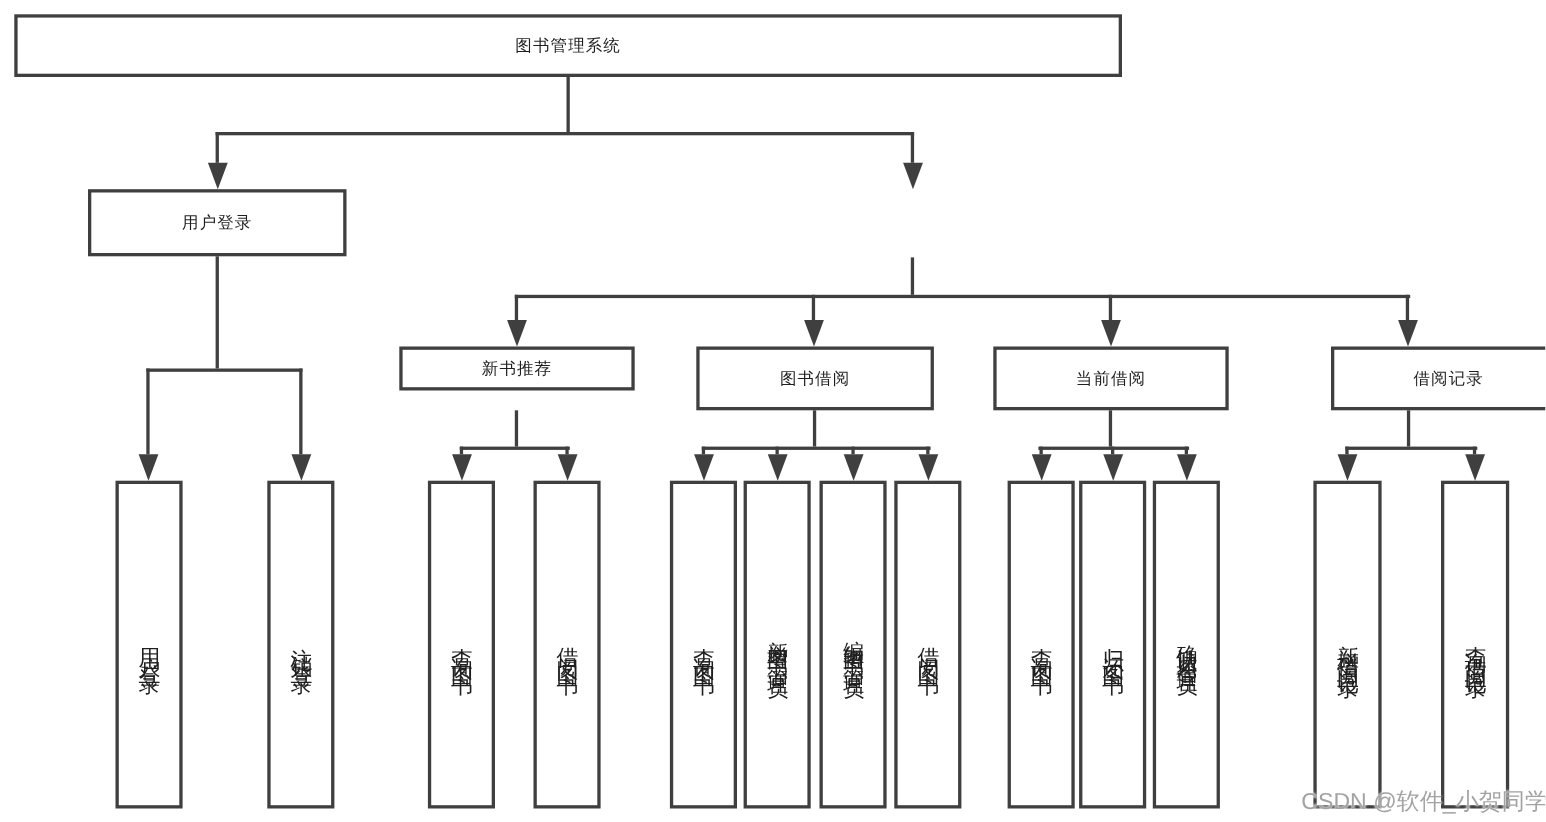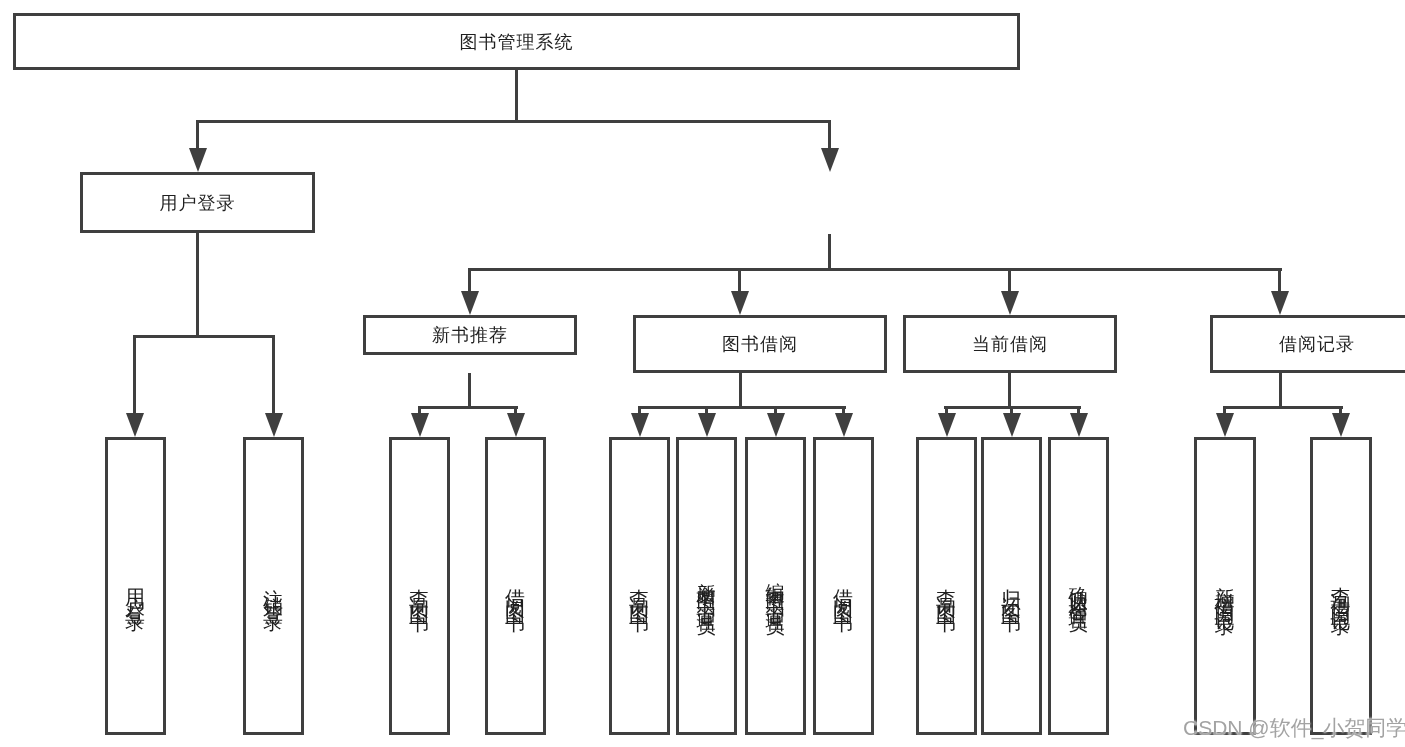--- a/index.html
+++ b/index.html
@@ -21,21 +21,21 @@
     overflow: hidden;
   }
   .box {
     position: absolute;
     border: 3px solid var(--line);
     background: var(--box_background);
     display: flex;
     align-items: center;
     justify-content: center;
     text-align: center;
-    font-size: 18px;
+    font-size: 15px;
     letter-spacing: 1px;
     color: var(--text);
   }
   .vbox {
     writing-mode: vertical-rl;
     text-orientation: mixed;
     font-size: 20px;
     letter-spacing: 8px;
     line-height: 1;
     padding-top: 6px;
@@ -69,21 +69,21 @@
     <span>图书管理系统</span>
   </div>
 
   <div class="box" style="left:80px; top:172px; width:235px; height:61px;">
     <span>用户登录</span>
   </div>
 
   <div class="box" style="left:363px; top:315px; width:214px; height:40px;">
     <span>新书推荐</span>
   </div>
-  <div class="box" style="left:633px; top:315px; width:254px; height:58px;text-align:center;">
+  <div class="box" style="left:633px; top:315px; width:216px; height:58px;text-align:center;">
     <span>图书借阅</span>
   </div>
   <div class="box" style="left:903px; top:315px; width:214px; height:58px;align-items:center;">
     <span>当前借阅</span>
   </div>
   <div class="box" style="left:1210px; top:315px; width:214px; height:58px;">
     <span>借阅记录</span>
   </div>
 
   <div class="box vbox" style="left:105px; top:437px; width:61px; height:298px;">

